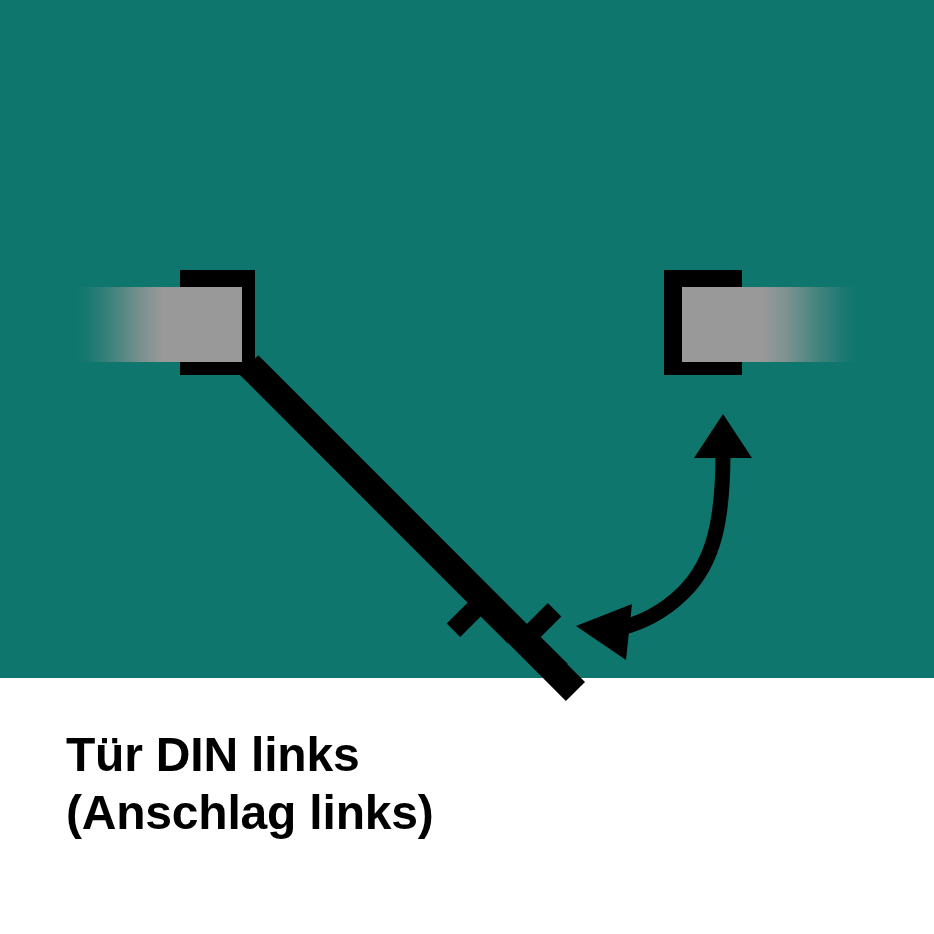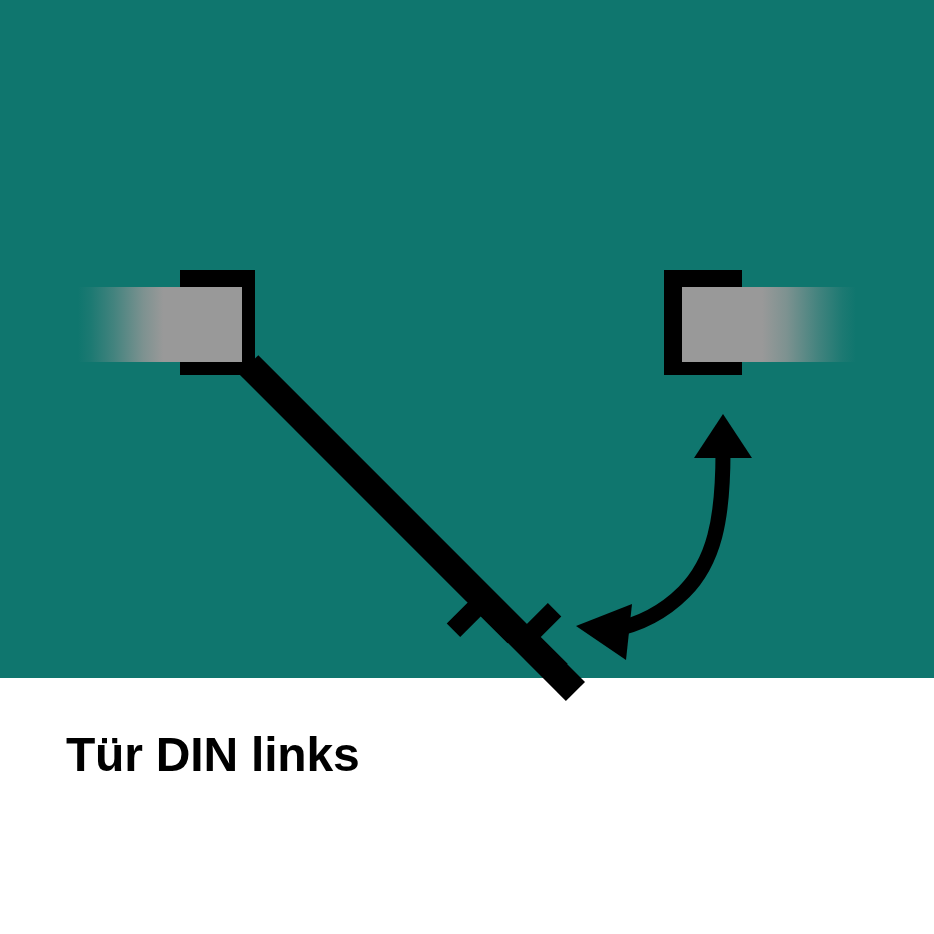--- a/index.html
+++ b/index.html
@@ -105,15 +105,16 @@
 
       <path d="M 723,414 L 752,458 L 694,458 Z" fill="#000000"></path>
 
       <path d="M 576,626 L 632,604 L 626,660 Z" fill="#000000"></path>
     </g>
 
   </svg>
 
   <div class="caption-block">
     <div class="caption-line">Tür DIN links</div>
+    <div class="caption-line">(Anschlag links)</div>
   </div>
 
 </div>
 
 </body></html>

